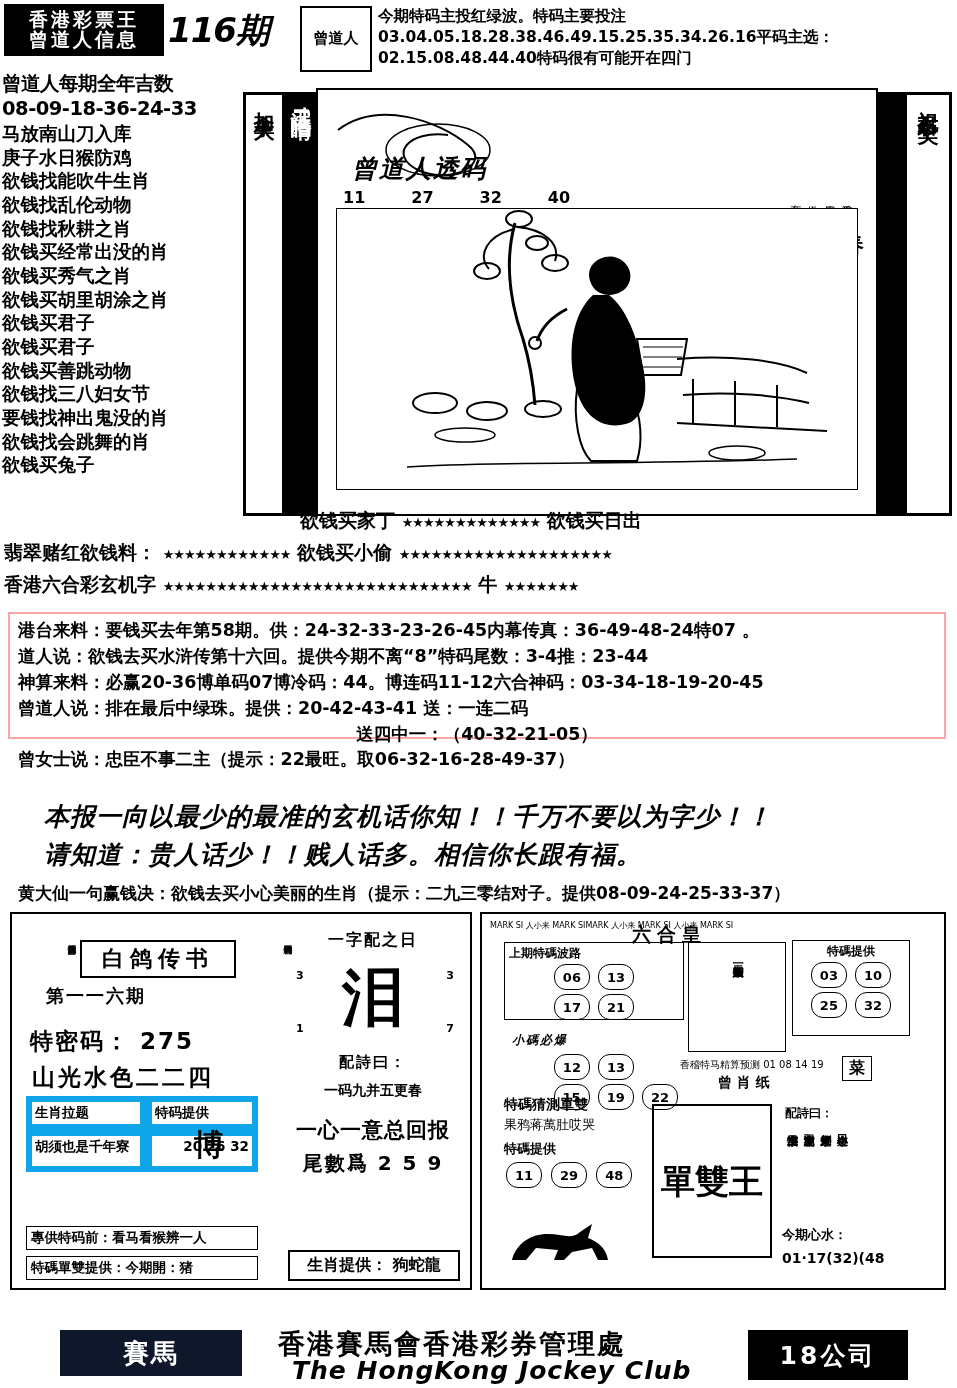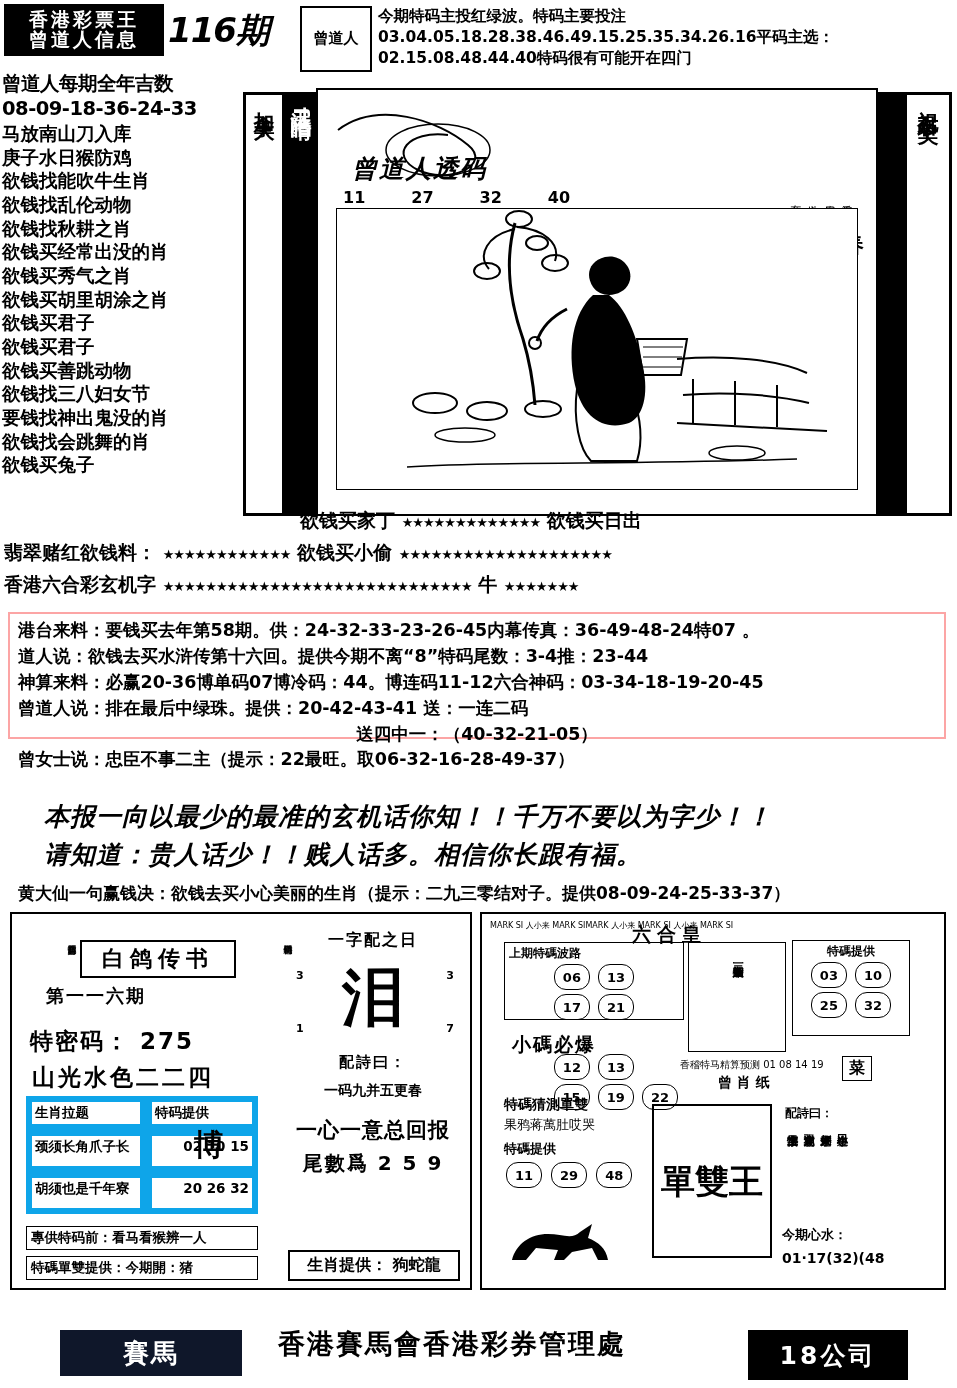--- a/index.html
+++ b/index.html
@@ -243,24 +243,20 @@
       <span>275</span>
     </div>
     <div class="shanguang">山光水色二二四</div>
 
     <div class="gridbox">
       <div class="row">
         <div class="cell" style="width:120px">生肖拉题</div>
         <div class="cell" style="width:112px">特码提供</div>
       </div>
       <div class="row">
-        <div class="cell" style="width:120px;height:42px">颈须长角爪子长</div>
-        <div class="cell" style="width:112px;height:42px;text-align:right">02 10 15</div>
-      </div>
-      <div class="row">
         <div class="cell" style="width:120px;height:42px">胡须也是千年寮</div>
         <div class="cell" style="width:112px;height:42px;text-align:right">20 26 32</div>
       </div>
     </div>
     <div class="bo-char">博</div>
     <div class="zhuan">專供特码前：看马看猴辨一人</div>
     <div class="teweiA">特碼單雙提供：今期開：猪</div>
 
     <div class="midcol">
       <div class="zi-title">一字配之日</div>
@@ -291,21 +287,21 @@
       <div style="text-align:center">
         <span class="ball">06</span>
         <span class="ball">13</span>
       </div>
       <div style="text-align:center">
         <span class="ball">17</span>
         <span class="ball">21</span>
       </div>
     </div>
 
-    <div style="position:absolute;left:30px;top:118px;font-size:19px;font-weight:bold;letter-spacing:2px;">小碼必爆</div>
+    <div style="position:absolute;left:30px;top:118px;font-size:12px;font-weight:bold;letter-spacing:2px;font-style:italic;">小碼必爆</div>
 
     <div class="bcell" style="left:22px;top:136px;width:180px;height:62px;padding:2px 4px;border:none;">
       <div style="text-align:center">
         <span class="ball">12</span>
         <span class="ball">13</span>
       </div>
       <div style="text-align:right">
         <span class="ball">15</span>
         <span class="ball">19</span>
         <span class="ball">22</span>
@@ -357,15 +353,16 @@
 
     <svg style="position:absolute;left:20px;top:300px;" width="120" height="58">
       <path d="M10 46 C14 30, 28 20, 46 20 C60 20, 70 26, 78 18 L90 10 L86 24 C96 28, 104 34, 106 46 L96 46 L90 34 L70 38 L62 46 L52 46 L56 36 L34 34 L24 46 Z" fill="#000"></path>
     </svg>
   </div>
 
   <div class="foot-logo">
     <div class="inner">賽馬</div>
   </div>
   <div class="foot-cn">香港賽馬會香港彩券管理處</div>
+  <div class="foot-en">The HongKong Jockey Club</div>
   <div class="foot-right">18公司</div>
 
 </div>
 
 </body></html>

